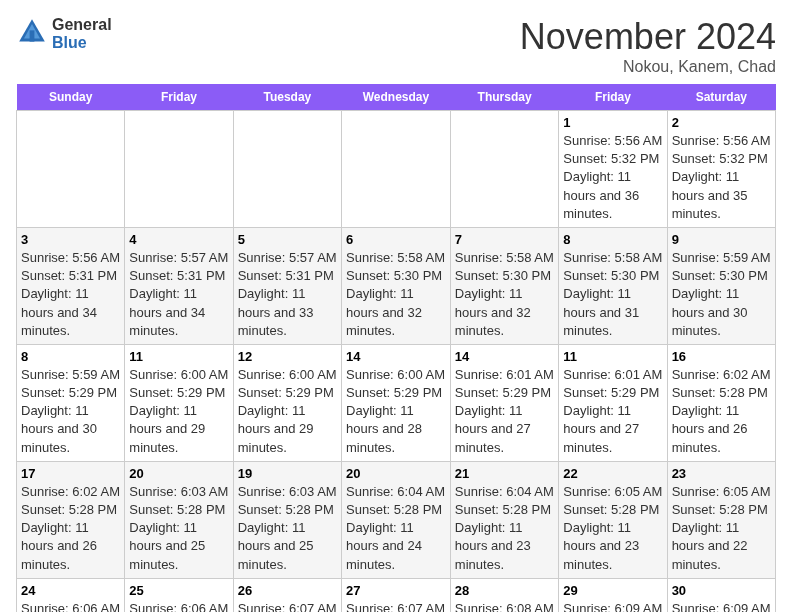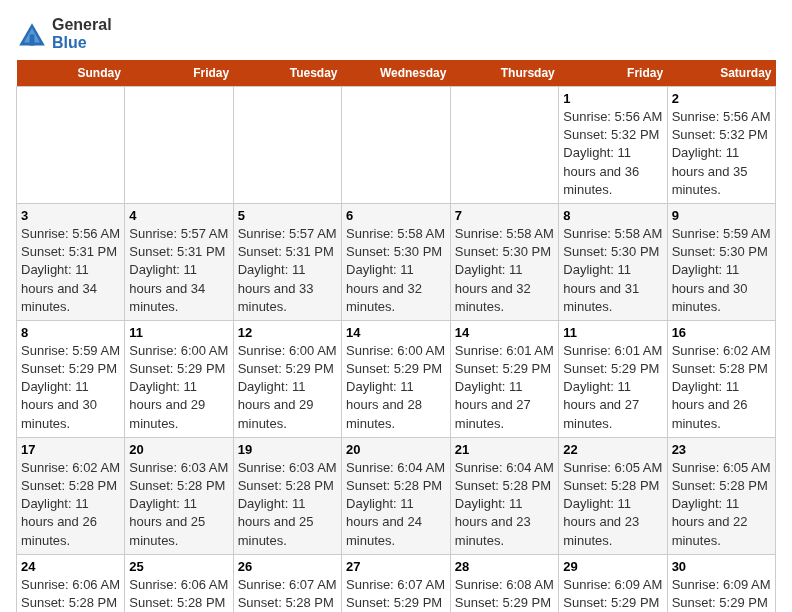--- a/index.html
+++ b/index.html
@@ -11,21 +11,21 @@
       padding: 16px;
     }
     .header {
       display: flex;
       justify-content: space-between;
       align-items: flex-start;
       margin-bottom: 8px;
     }
     .logo {
       display: flex;
-      align-items: flex-end;
+      align-items: flex-start;
       gap: 4px;
     }
     .logo-icon {
       width: 32px;
       height: 32px;
     }
     .title-area {
       text-align: right;
     }
     .month-title {
@@ -36,24 +36,24 @@
     .location {
       font-size: 16px;
       color: #555;
     }
     table {
       width: 100%;
       border-collapse: collapse;
       font-size: 11px;
     }
     th {
-      background-color: #c2410c;
+      background-color: #8b5cf6;
       color: #fff;
       padding: 6px 4px;
-      text-align: right;
+      text-align: center;
       font-size: 12px;
       font-weight: bold;
     }
     td {
       border: 1px solid #ccc;
       vertical-align: top;
       padding: 4px;
       width: 110px;
       min-height: 80px;
       background: #fff;
@@ -86,20 +86,24 @@
       <polygon points="20,10 30,28 10,28" fill="#5599d9"></polygon>
       <rect x="17" y="18" width="6" height="14" fill="#2a6db5"></rect>
     </svg>
     <div>
       <div style="font-size:16px; font-weight:bold; color:#333;">
         <span>General</span><br>
         <span style="color:#2a6db5;margin-top:23px;">Blue</span>
       </div>
     </div>
   </div>
+  <div class="title-area">
+    <div class="month-title">November 2024</div>
+    <div class="location">Nokou, Kanem, Chad</div>
+  </div>
 </div>
 
 <table>
   <thead>
     <tr>
     <th>Sunday</th>
         <th>Friday</th>
         <th>Tuesday</th>
         <th>Wednesday</th>
         <th>Thursday</th>

